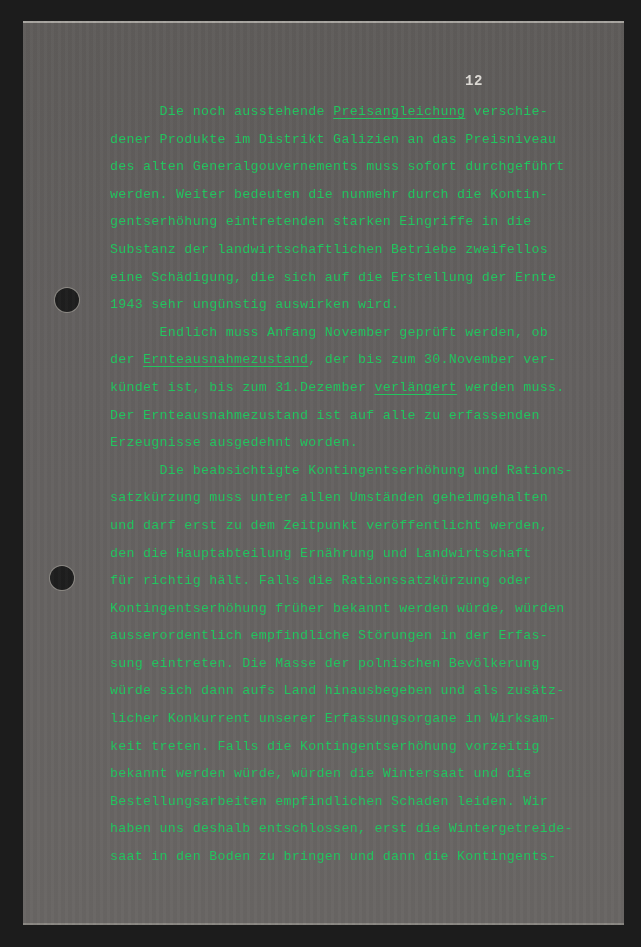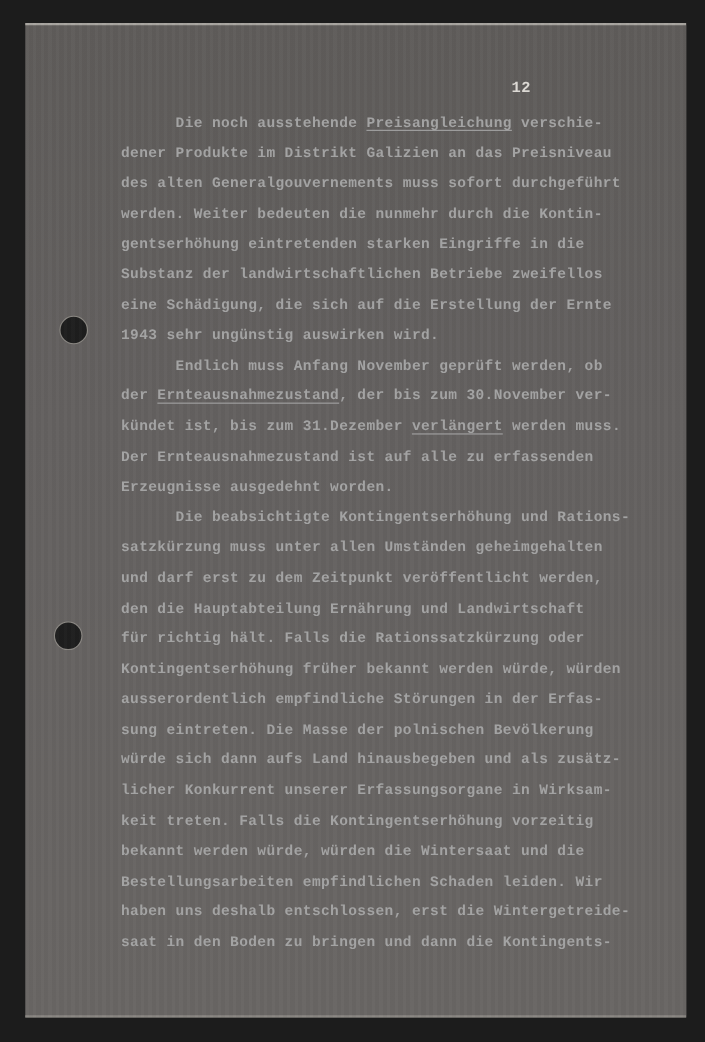--- a/index.html
+++ b/index.html
@@ -22,21 +22,21 @@
     .hole {
       position: absolute; width: 24px; height: 24px; border-radius: 50%;
       background: #1e1e1e; box-shadow: 0 0 0 1px #8c8984;
     }
     .page-number {
       position: absolute; left: 465px; top: 73px;
       color: #dcd9d4; font-size: 14px; font-weight: bold; letter-spacing: 0.5px;
     }
     .text-block {
       position: absolute; left: 110px; top: 98px; width: 500px;
-      color: #a3a3a3; font-size: 13.2px; font-weight: bold;
+      color: #22c55e; font-size: 13.2px; font-weight: normal;
       line-height: 27.6px; letter-spacing: 0.35px; white-space: pre;
     }
     .line { display: block; height: 27.6px; }
     .u { text-decoration: underline; text-underline-offset: 3px; text-decoration-thickness: 1px; }
   </style>
 </head>
 <body>
 
 <div class="page">
   <div class="hole" style="left:32px; top:267px;"></div>

